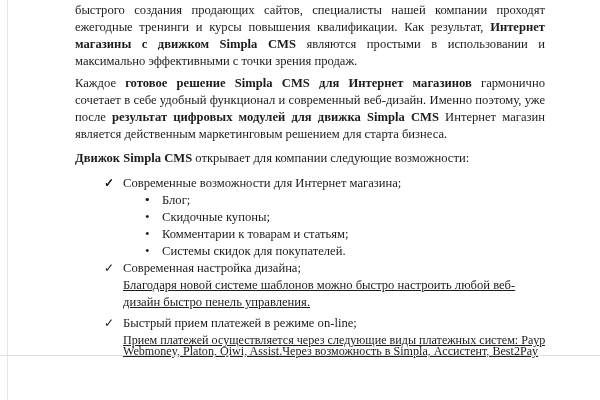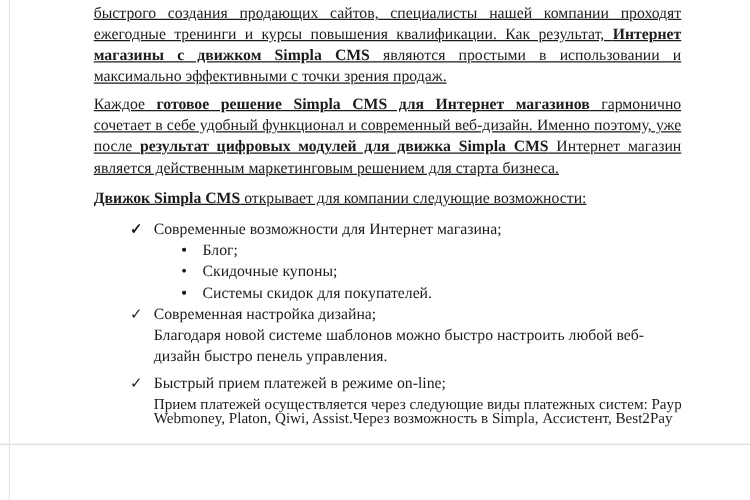--- a/index.html
+++ b/index.html
@@ -4,30 +4,30 @@
 <style>
   html,body{margin:0;padding:0;background:#ffffff;}
   .viewport{
     position:relative;width:600px;height:400px;overflow:hidden;background:#ffffff;
     font-family:"Liberation Serif","DejaVu Serif",serif;
     font-size:12.6px;color:#1c1c1c;
   }
   .page-left-edge{position:absolute;left:7px;top:0;width:1px;height:400px;background:#e6e6e6;}
   .page-divider{position:absolute;left:0;top:355px;width:600px;height:1px;background:#dedede;}
   .content{position:absolute;left:75px;top:2px;width:470px;line-height:17px;}
-  .para{margin:0;text-align:justify;text-align-last:left;text-decoration:underline;}
+  .para{margin:0;text-align:justify;text-align-last:left;}
   .p2{margin-top:5px;}
   .p3{margin-top:7px;text-align:right;}
   .b{font-weight:bold;}
   .check-item{position:relative;padding-left:48px;}
   .first-check{margin-top:8px;}
   .check{position:absolute;left:29px;top:0;font-size:12px;}
   .sub-item{position:relative;padding-left:87px;}
   .sub-bullet{position:absolute;left:70px;top:-1px;font-size:13px;}
-  .note{padding-left:48px;text-align:left;}
+  .note{padding-left:48px;text-align:left;text-decoration:underline;}
   .note-just{text-align:justify;text-align-last:justify;white-space:nowrap;overflow:hidden;}
   .tight{font-size:12.1px;}
   .payments-block{margin-top:4px;}
   .clipped-line{margin-top:-6px;}
 </style>
 </head>
 <body>
 
 <div class="viewport">
   <div class="page-left-edge"></div>
@@ -54,20 +54,21 @@
     <div class="sub-item">
       <span class="sub-bullet">•</span>
       <span>Блог;</span>
     </div>
     <div class="sub-item">
       <span class="sub-bullet">•</span>
       <span>Скидочные купоны;</span>
     </div>
     <div class="sub-item">
       <span class="sub-bullet">•</span>
+      <span>Комментарии к товарам и статьям;</span>
     </div>
     <div class="sub-item">
       <span class="sub-bullet">•</span>
       <span>Системы скидок для покупателей.</span>
     </div>
 
     <div class="check-item">
       <span class="check">✓</span>
       <span>Современная настройка дизайна;</span>
     </div>

